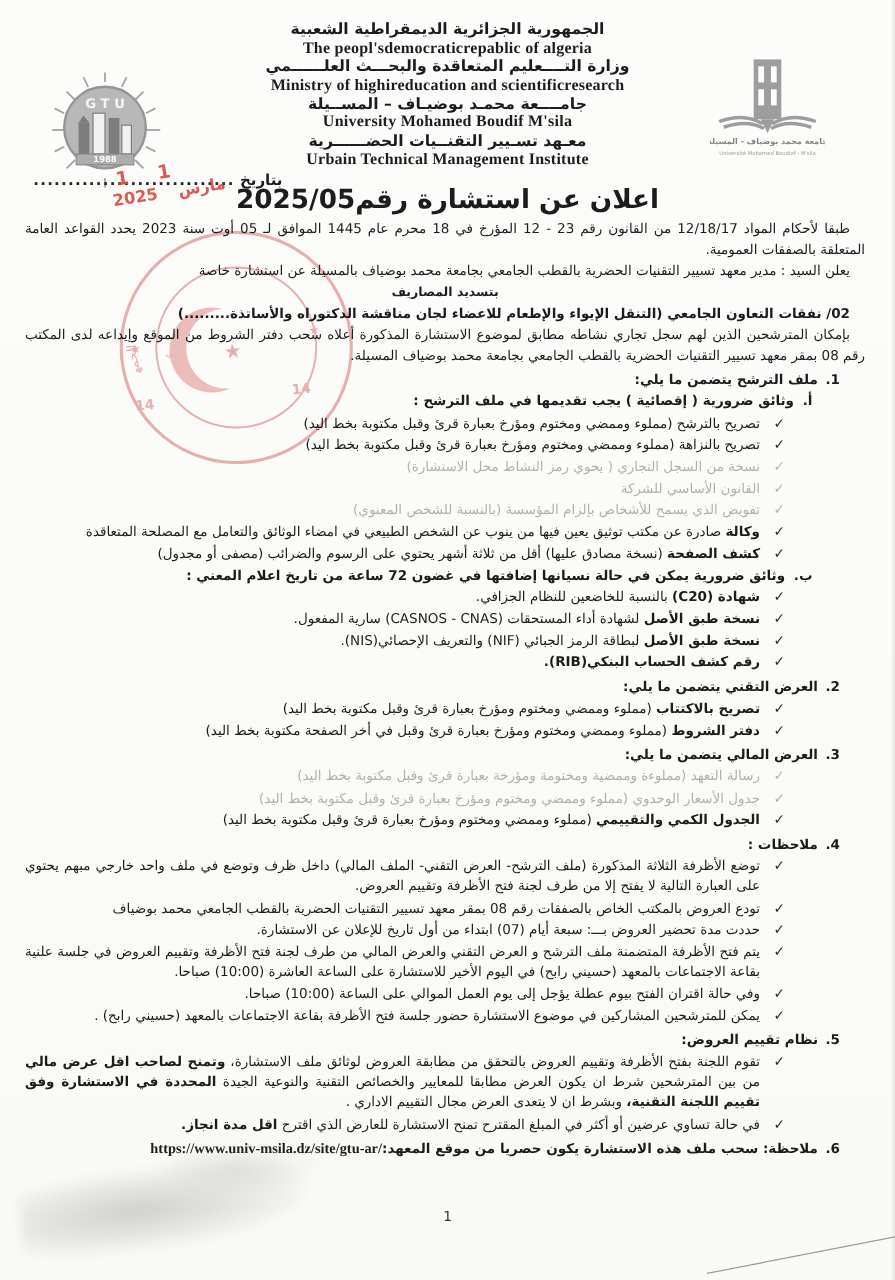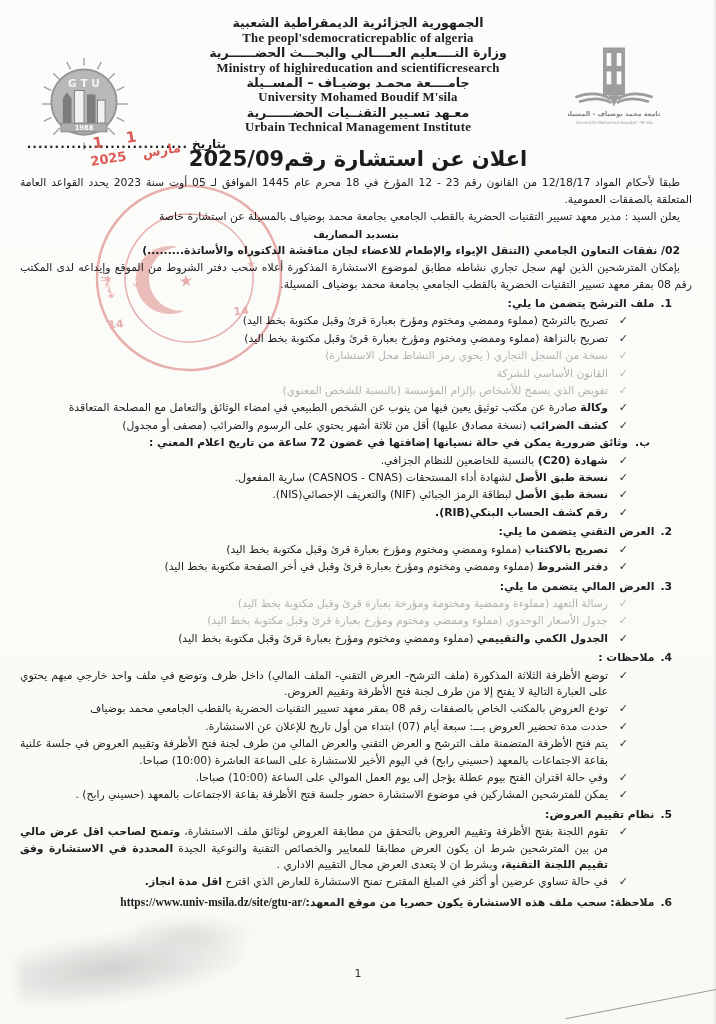--- a/index.html
+++ b/index.html
@@ -105,54 +105,55 @@
       <path d="M 12 65 Q 32 58 47 66"></path>
       <path d="M 88 65 Q 68 58 53 66"></path>
     </g>
     <text x="50" y="80" text-anchor="middle" font-size="7" font-weight="bold" fill="#6f6f6f">جامعة محمد بوضياف - المسيلة</text>
     <text x="50" y="89" text-anchor="middle" font-size="4.6" fill="#8a8a8a">Université Mohamed Boudiaf - M'sila</text>
   </svg>
 
   <div class="hdr">
     <div class="ar">الجمهورية الجزائرية الديمقراطية الشعبية</div>
     <div class="en">The peopl'sdemocraticrepablic of algeria</div>
-    <div class="ar">وزارة التــــعليم العــــالي والبحـــث الحضــــــرية</div>
+    <div class="ar">وزارة التــــعليم المتعاقدة والبحـــث العلــــــمي</div>
     <div class="en">Ministry of highireducation and scientificresearch</div>
     <div class="ar">جامــــعة محمـد بوضيـاف – المســيلة</div>
     <div class="en">University Mohamed Boudif M'sila</div>
     <div class="ar">معـهد تسـيير التقنــيات الحضــــــرية</div>
     <div class="en">Urbain Technical Management Institute</div>
   </div>
 
   <div class="dateline">
     <span>بتاريخ</span>
     <span class="dots">......................................</span>
   </div>
 
   <div class="date-stamp">
     <div class="ds-day">1 1</div>
     <div class="ds-my">مارس 2025</div>
   </div>
 
-  <div class="title">اعلان عن استشارة رقم2025/09</div>
+  <div class="title">اعلان عن استشارة رقم2025/05</div>
 
   <div class="doc">
       <div class="blk p indent"><span>طبقا لأحكام المواد 12/18/17 من القانون رقم 23 - 12 المؤرخ في 18 محرم عام 1445 الموافق لـ 05 أوت سنة 2023 يحدد القواعد العامة المتعلقة بالصفقات العمومية.</span></div>
       <div class="blk p indent"><span>يعلن السيد : مدير معهد تسيير التقنيات الحضرية بالقطب الجامعي بجامعة محمد بوضياف بالمسيلة عن استشارة خاصة</span></div>
       <div class="blk p center big"><span class="b">بتسديد المصاريف</span></div>
       <div class="blk p indent"><span class="b">02/ نفقات التعاون الجامعي (التنقل الإيواء والإطعام للاعضاء لجان مناقشة الدكتوراه والأساتذة.........)</span></div>
       <div class="blk p indent"><span>بإمكان المترشحين الذين لهم سجل تجاري نشاطه مطابق لموضوع الاستشارة المذكورة أعلاه سحب دفتر الشروط من الموقع وإيداعه لدى المكتب رقم 08 بمقر معهد تسيير التقنيات الحضرية بالقطب الجامعي بجامعة محمد بوضياف المسيلة.</span></div>
       <div class="blk num"><span class="lbl">1.</span><span class="b">ملف الترشح يتضمن ما يلي:</span></div>
+      <div class="blk sub"><span class="lbl">أ.</span><span class="b">وثائق ضرورية ( إقصائية ) يجب تقديمها في ملف الترشح :</span></div>
       <div class="blk check"><span class="tick">✓</span><span>تصريح بالترشح</span><span> (مملوء وممضي ومختوم ومؤرخ بعبارة قرئ وقبل مكتوبة بخط اليد)</span></div>
       <div class="blk check"><span class="tick">✓</span><span>تصريح بالنزاهة</span><span> (مملوء وممضي ومختوم ومؤرخ بعبارة قرئ وقبل مكتوبة بخط اليد)</span></div>
       <div class="blk check faint"><span class="tick">✓</span><span>نسخة من السجل التجاري ( يحوي رمز النشاط محل الاستشارة)</span></div>
       <div class="blk check faint"><span class="tick">✓</span><span>القانون الأساسي للشركة</span></div>
       <div class="blk check faint"><span class="tick">✓</span><span>تفويض الذي يسمح للأشخاص بإلزام المؤسسة (بالنسبة للشخص المعنوي)</span></div>
       <div class="blk check"><span class="tick">✓</span><span class="b">وكالة</span><span> صادرة عن مكتب توثيق يعين فيها من ينوب عن الشخص الطبيعي في امضاء الوثائق والتعامل مع المصلحة المتعاقدة</span></div>
-      <div class="blk check"><span class="tick">✓</span><span class="b">كشف الضرائب</span><span> (نسخة مصادق عليها) أقل من ثلاثة أشهر يحتوي على الرسوم والضرائب (مصفى أو مجدول)</span></div>
+      <div class="blk check"><span class="tick">✓</span><span class="b">كشف الصفحة</span><span> (نسخة مصادق عليها) أقل من ثلاثة أشهر يحتوي على الرسوم والضرائب (مصفى أو مجدول)</span></div>
       <div class="blk sub"><span class="lbl">ب.</span><span class="b">وثائق ضرورية يمكن في حالة نسيانها إضافتها في غضون 72 ساعة من تاريخ اعلام المعني :</span></div>
       <div class="blk check"><span class="tick">✓</span><span class="b">شهادة (C20)</span><span> بالنسبة للخاضعين للنظام الجزافي.</span></div>
       <div class="blk check"><span class="tick">✓</span><span class="b">نسخة طبق الأصل</span><span> لشهادة أداء المستحقات (CASNOS - CNAS) سارية المفعول.</span></div>
       <div class="blk check"><span class="tick">✓</span><span class="b">نسخة طبق الأصل</span><span> لبطاقة الرمز الجبائي (NIF) والتعريف الإحصائي(NIS).</span></div>
       <div class="blk check"><span class="tick">✓</span><span class="b">رقم كشف الحساب البنكي(RIB).</span></div>
       <div class="blk num"><span class="lbl">2.</span><span class="b">العرض التقني يتضمن ما يلي:</span></div>
       <div class="blk check"><span class="tick">✓</span><span class="b">تصريح بالاكتتاب</span><span> (مملوء وممضي ومختوم ومؤرخ بعبارة قرئ وقبل مكتوبة بخط اليد)</span></div>
       <div class="blk check"><span class="tick">✓</span><span class="b">دفتر الشروط</span><span> (مملوء وممضي ومختوم ومؤرخ بعبارة قرئ وقبل في أخر الصفحة مكتوبة بخط اليد)</span></div>
       <div class="blk num"><span class="lbl">3.</span><span class="b">العرض المالي يتضمن ما يلي:</span></div>
       <div class="blk check faint"><span class="tick">✓</span><span>رسالة التعهد (مملوءة وممضية ومختومة ومؤرخة بعبارة قرئ وقبل مكتوبة بخط اليد)</span></div>

